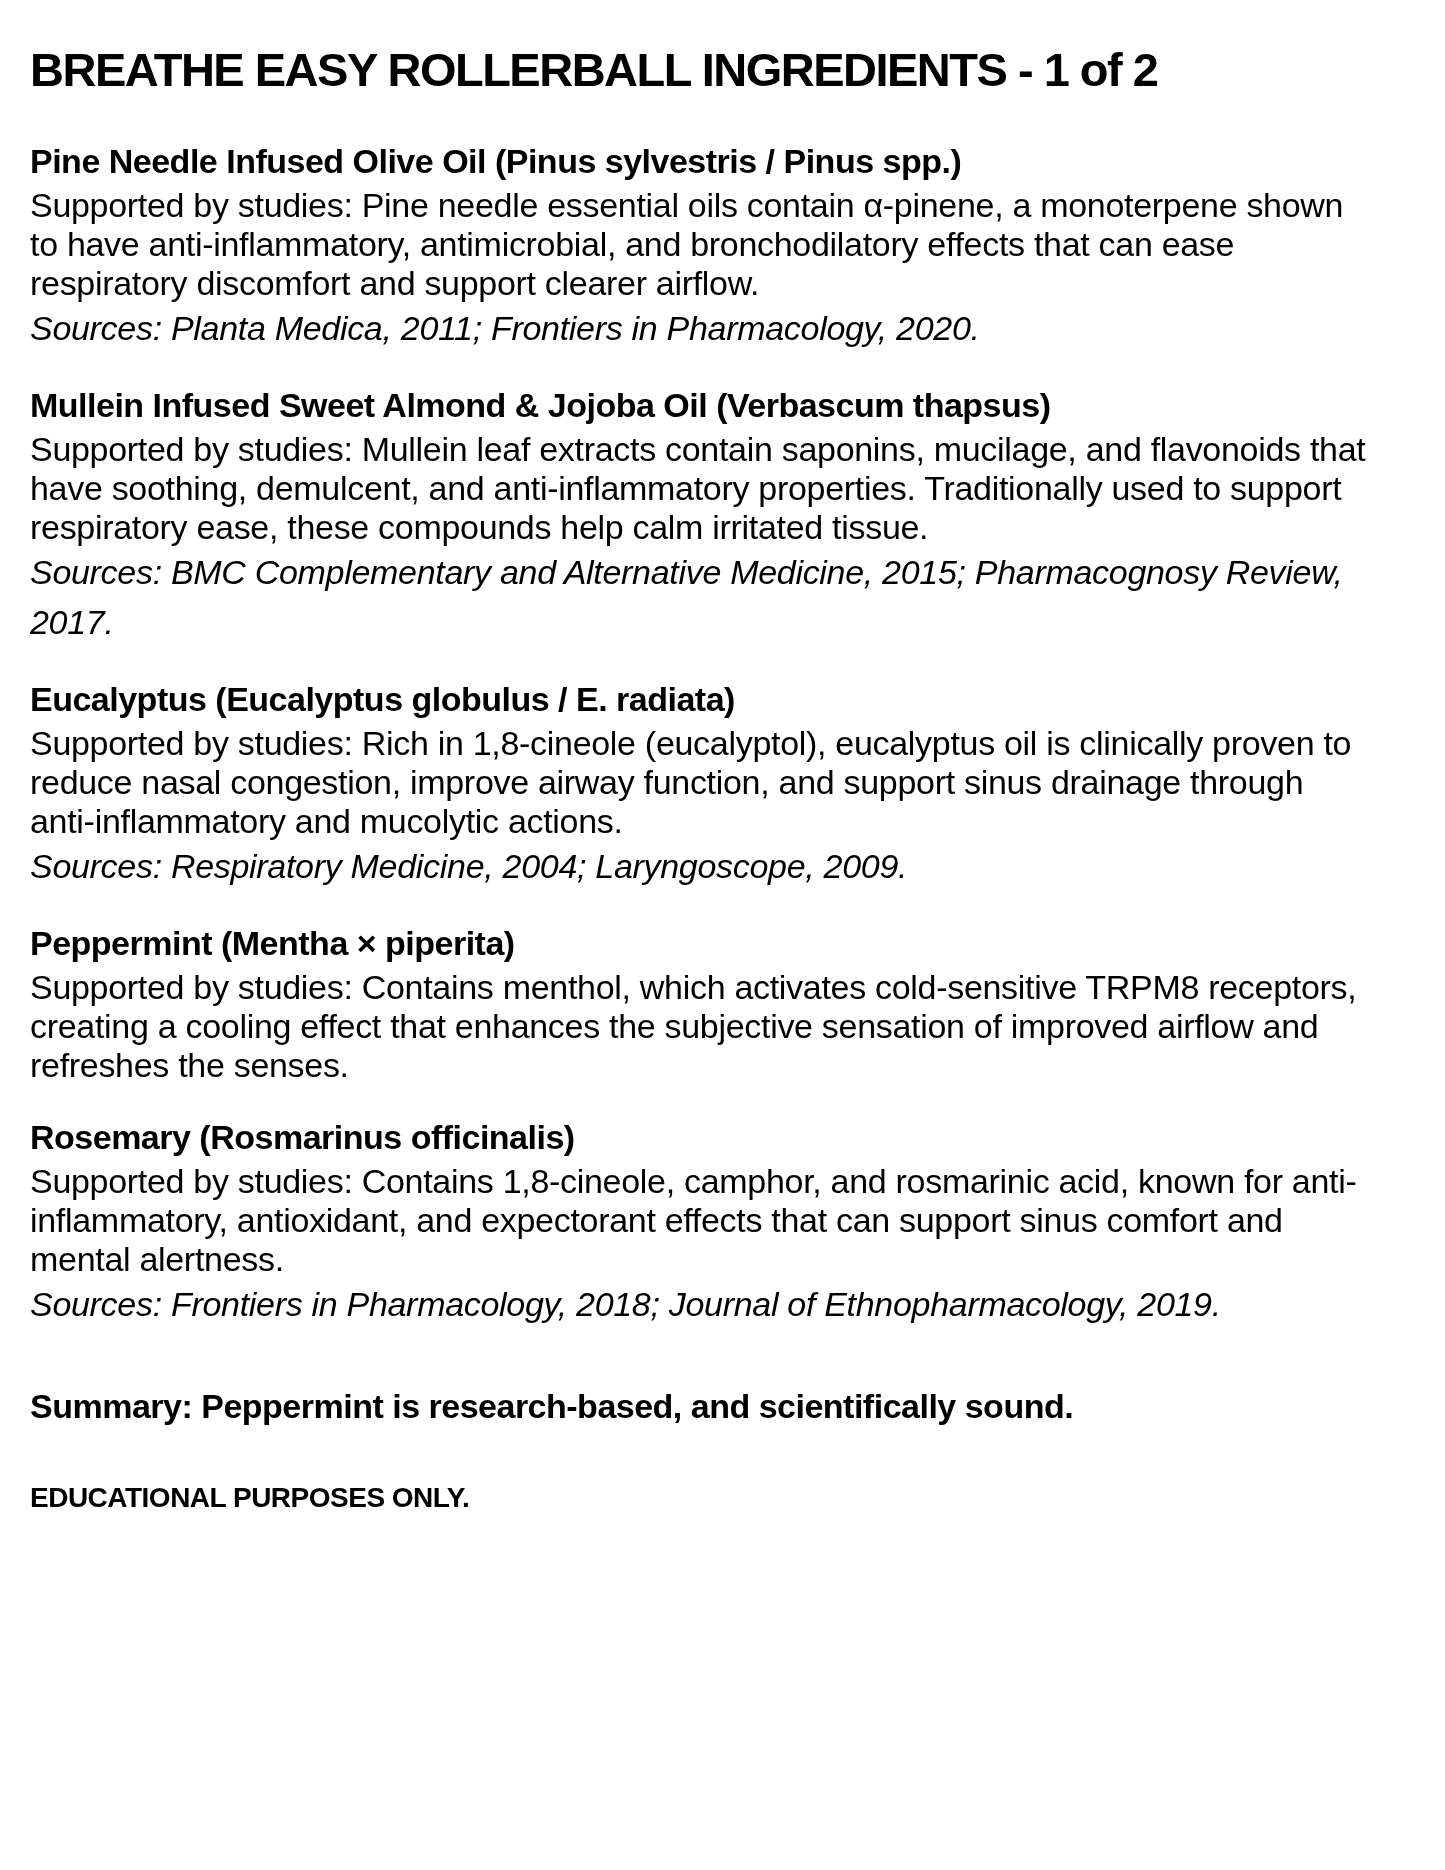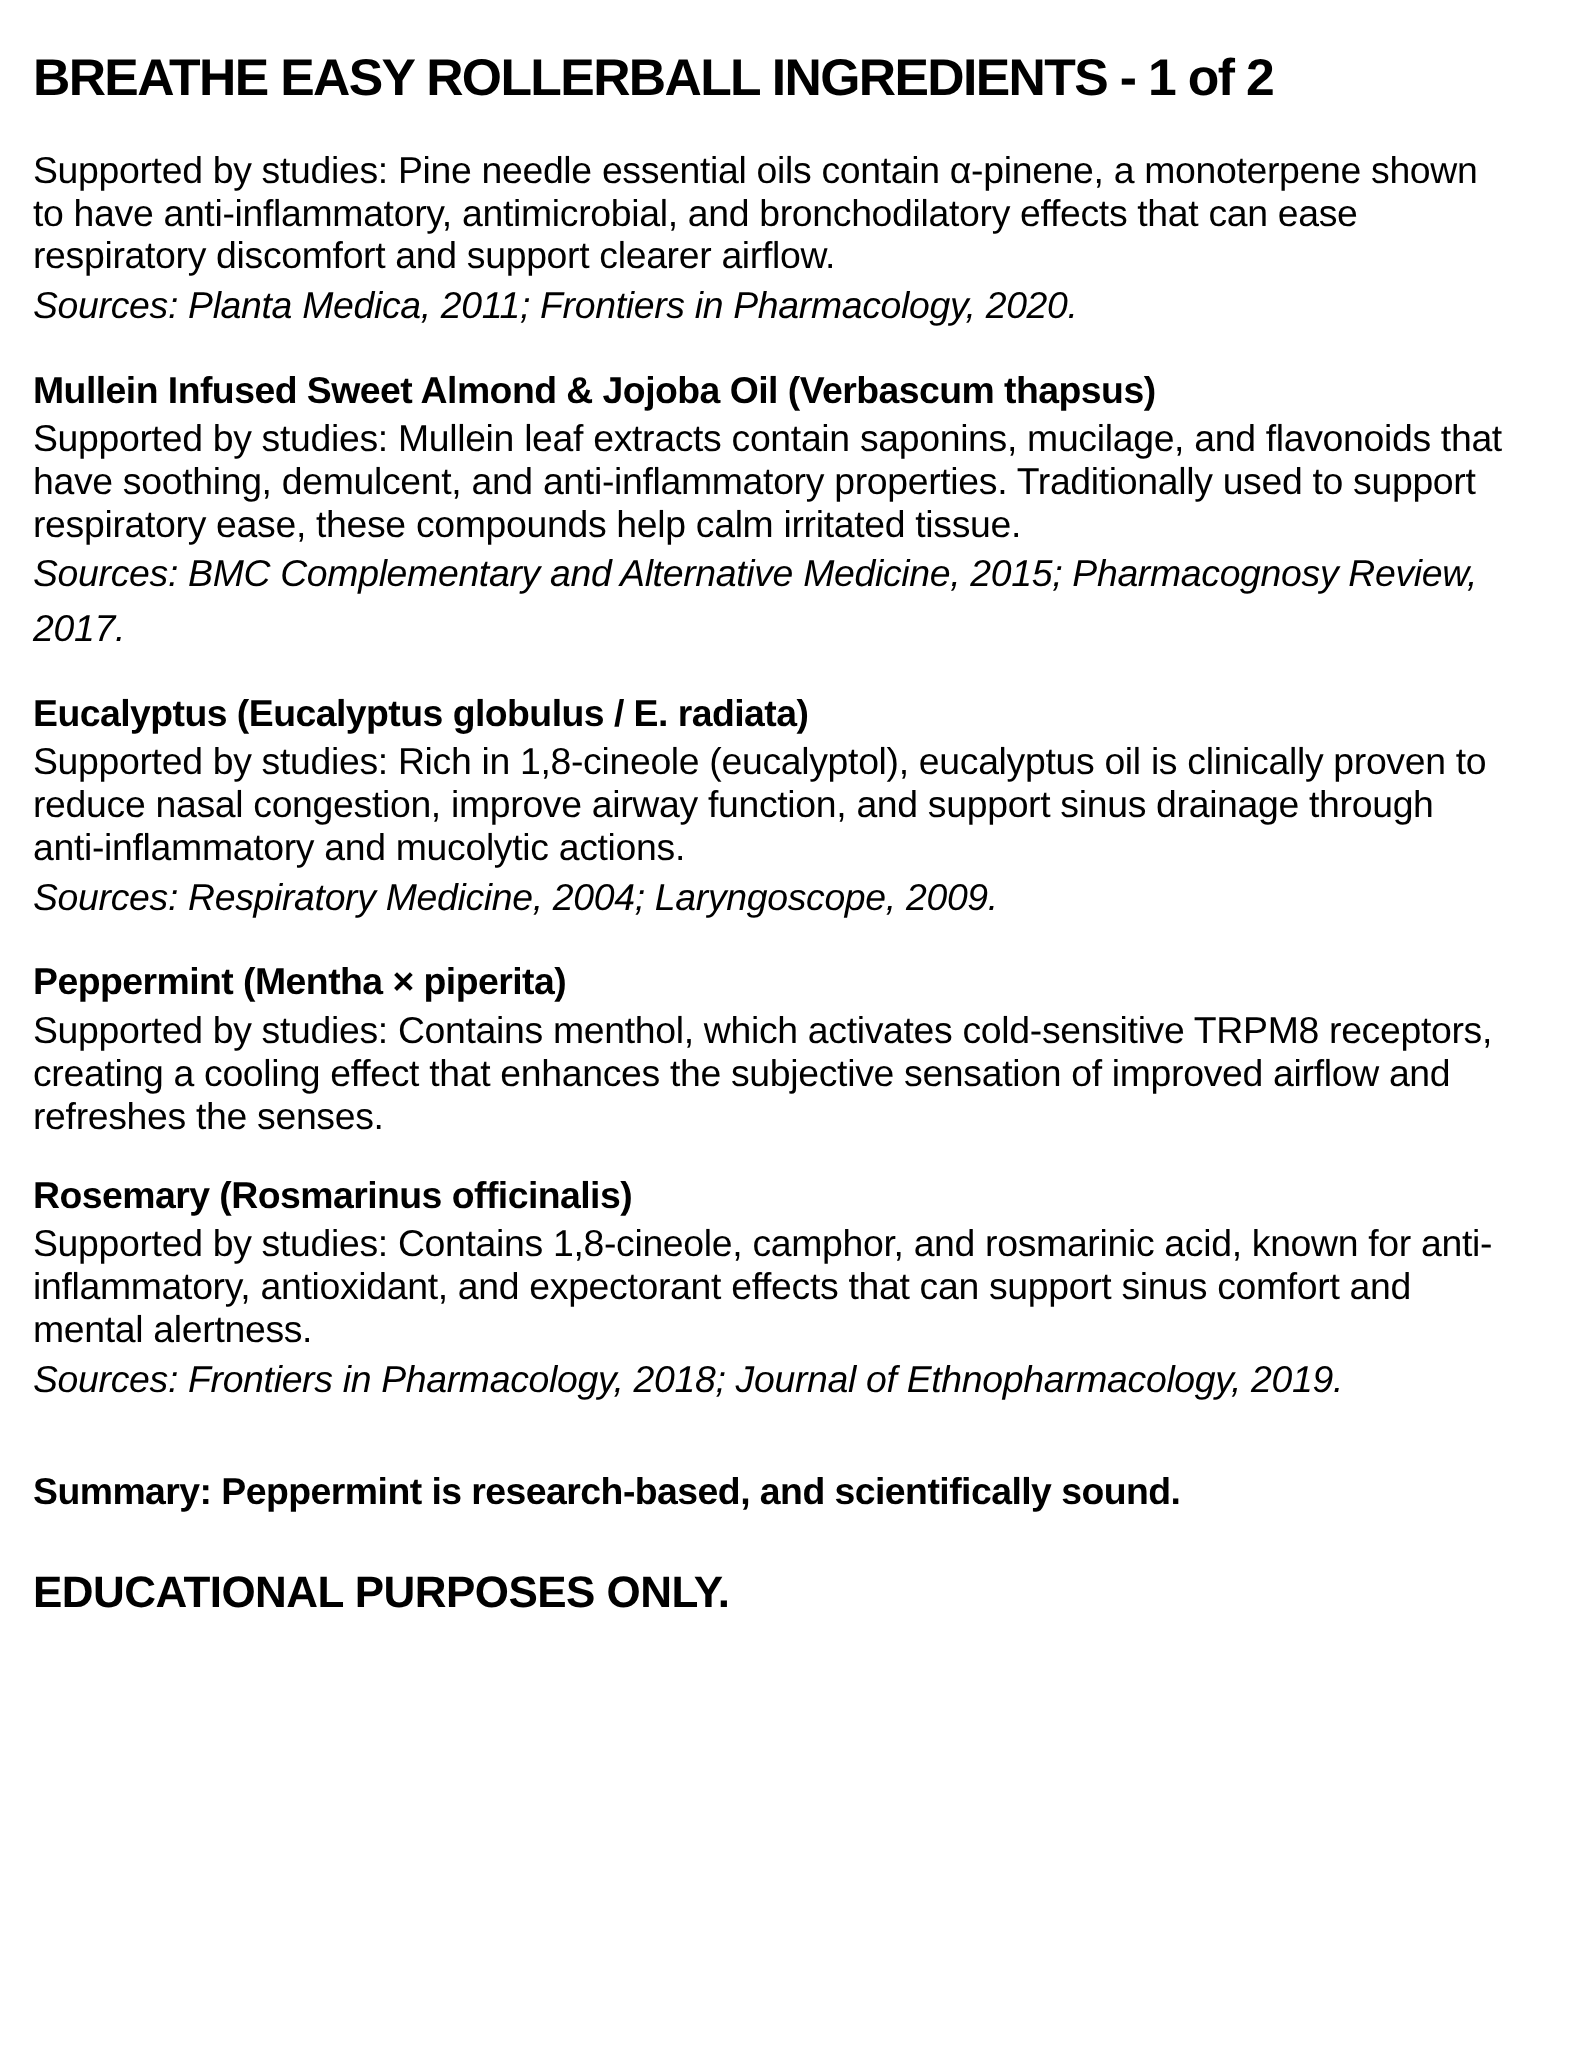--- a/index.html
+++ b/index.html
@@ -55,36 +55,37 @@
   }
   .summary-line {
     font-size: 34px;
     font-weight: bold;
     line-height: 50px;
     letter-spacing: -0.5px;
     margin: 52px 0 0 0;
     max-width: 1345px;
   }
   .footer-line {
-    font-size: 40px;
+    font-size: 28px;
     font-weight: bold;
     line-height: 50px;
     letter-spacing: -0.5px;
     margin: 42px 0 0 0;
     max-width: 1345px;
   }
 </style>
 </head>
 <body>
 
 <div class="page">
 
   <h1 class="doc-title">BREATHE EASY ROLLERBALL INGREDIENTS - 1 of 2</h1>
 
   <div class="section">
+    <p class="section-heading">Pine Needle Infused Olive Oil (Pinus sylvestris / Pinus spp.)</p>
     <p class="section-body">Supported by studies: Pine needle essential oils contain α-pinene, a monoterpene shown to have anti-inflammatory, antimicrobial, and bronchodilatory effects that can ease respiratory discomfort and support clearer airflow.</p>
     <p class="section-sources">Sources: Planta Medica, 2011; Frontiers in Pharmacology, 2020.</p>
   </div>
 
   <div class="section">
     <p class="section-heading">Mullein Infused Sweet Almond &amp; Jojoba Oil (Verbascum thapsus)</p>
     <p class="section-body">Supported by studies: Mullein leaf extracts contain saponins, mucilage, and flavonoids that have soothing, demulcent, and anti-inflammatory properties. Traditionally used to support respiratory ease, these compounds help calm irritated tissue.</p>
     <p class="section-sources">Sources: BMC Complementary and Alternative Medicine, 2015; Pharmacognosy Review, 2017.</p>
   </div>
 

